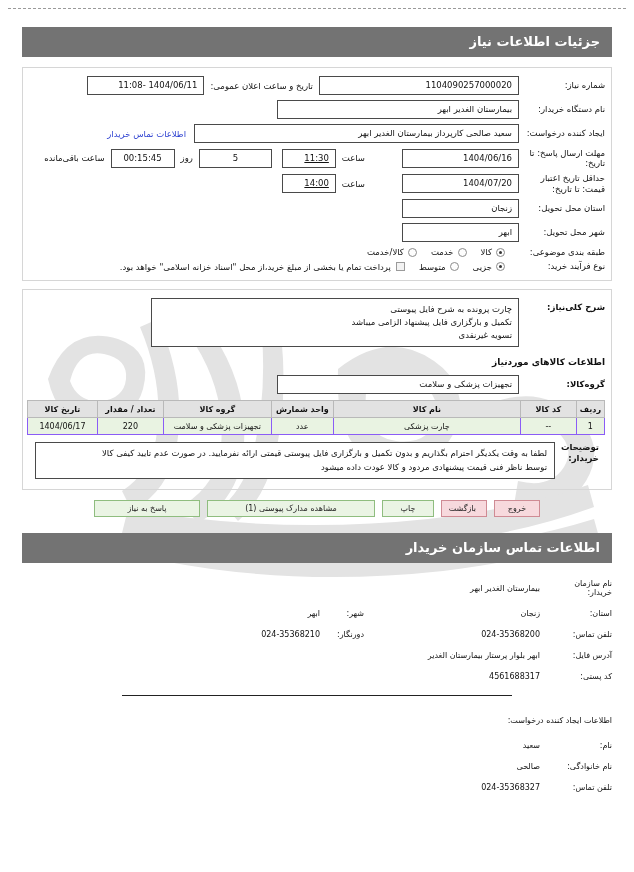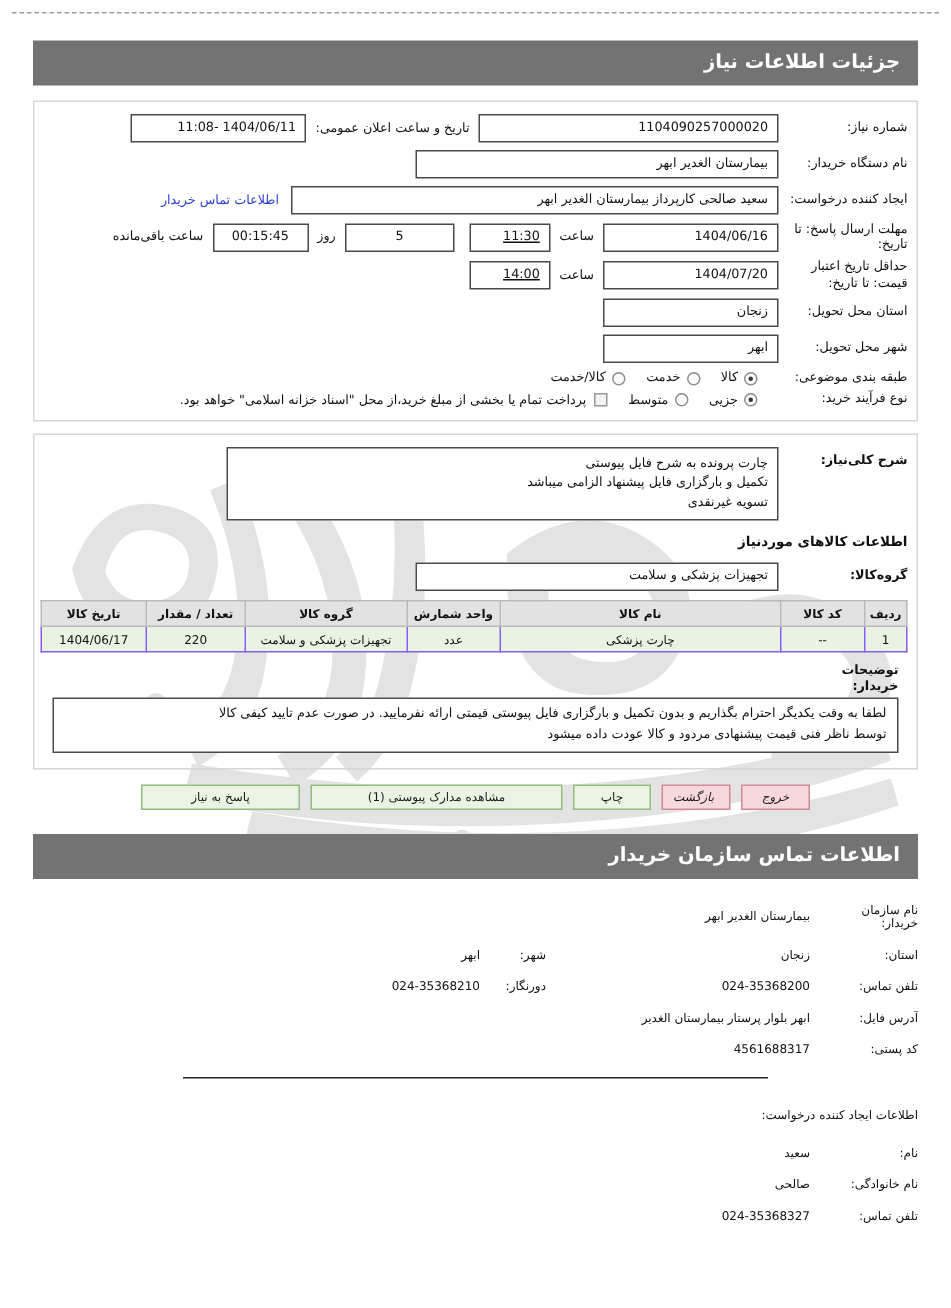--- a/index.html
+++ b/index.html
@@ -82,21 +82,21 @@
     font-size: 8.5px;
     padding: 0 6px;
     text-align: right;
     color: #111;
     overflow: hidden;
     white-space: nowrap;
   }
   .fbox.w-need   { width: 200px; }
   .fbox.w-org    { width: 242px; }
   .fbox.w-person { width: 325px; }
-  .fbox.w-date   { width: 117px; }
+  .fbox.w-date   { width: 117px; margin-left: 31px; }
   .fbox.w-time   { width: 54px; text-decoration: underline; }
   .fbox.w-days   { width: 73px; text-align: center; }
   .fbox.w-timer  { width: 64px; text-align: center; }
   .fbox.w-prov   { width: 117px; }
   .fbox.w-city   { width: 117px; }
   .fbox.w-group  { width: 242px; }
 
   .inline-label {
     font-size: 8.5px;
     color: #111;
@@ -175,21 +175,21 @@
     background: #e9f3e2;
     border: 1px solid #8b5cf6;
     color: #111;
     height: 17px;
     padding: 1px 3px;
     text-align: center;
     white-space: nowrap;
   }
 
   
-  .notes-row { display:flex; align-items: stretch; margin: 7px 6px 2px 6px; flex-direction: column; }
+  .notes-row { display:flex; align-items: stretch; margin: 7px 6px 2px 6px; }
   .notes-label {
     width: 44px; min-width: 44px;
     font-size: 8.5px; font-weight: bold;
     text-align: right; padding-left: 5px; line-height: 1.35;
     color: #111;
   }
   .notes-box {
     flex: 1;
     border: 1px solid #4a4a4a;
     background: #fff;
@@ -209,21 +209,21 @@
   }
   .btn {
     font-size: 8px;
     height: 17px; line-height: 15px;
     padding: 0 10px;
     text-align: center;
     cursor: pointer;
     white-space: nowrap;
   }
   .btn.green { background: #eaf4e4; border: 1px solid #8fbd7f; color: #1d1d1d; }
-  .btn.pink  { background: #f7d9dd; border: 1px solid #cf8b94; color: #1d1d1d; font-style: italic; }
+  .btn.pink  { background: #f7d9dd; border: 1px solid #cf8b94; color: #1d1d1d; }
   .btn.w-answer { width: 106px; }
   .btn.w-docs   { width: 168px; }
   .btn.w-print  { width: 52px; }
   .btn.w-back   { width: 46px; }
   .btn.w-exit   { width: 46px; }
 
   
   .contact-wrap { margin: 0 14px; padding-top: 16px; }
   .crow { display: flex; align-items: center; font-size: 8px; margin-bottom: 12px; }
   .ccell { display: flex; align-items: center; }

